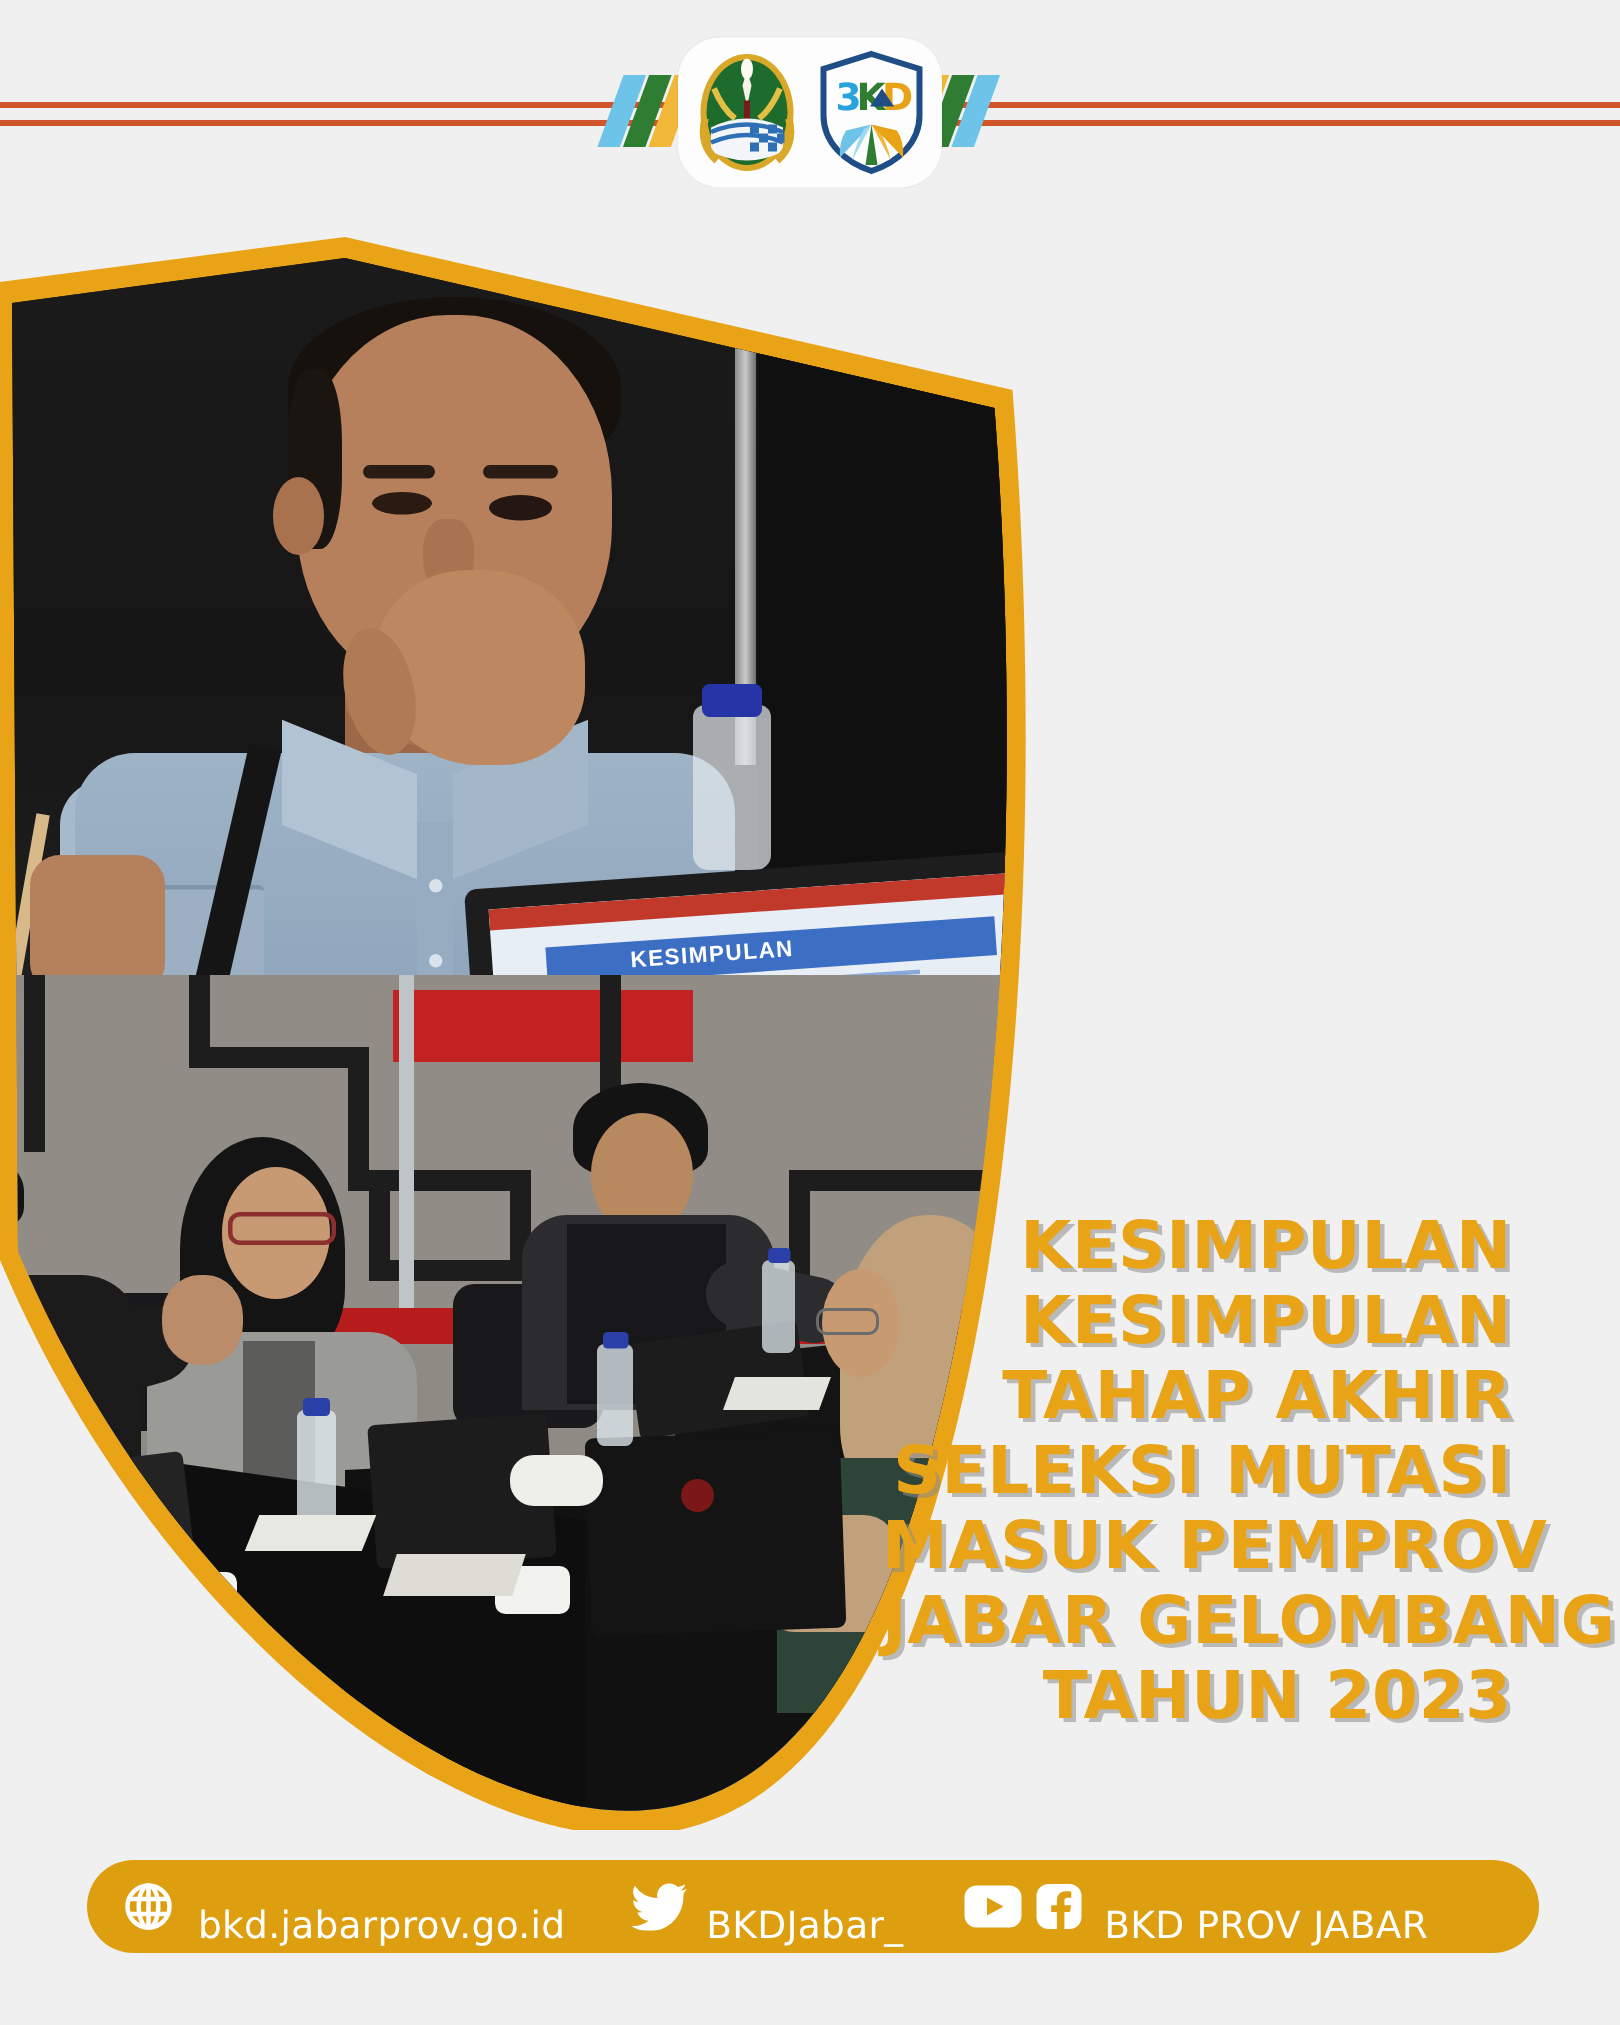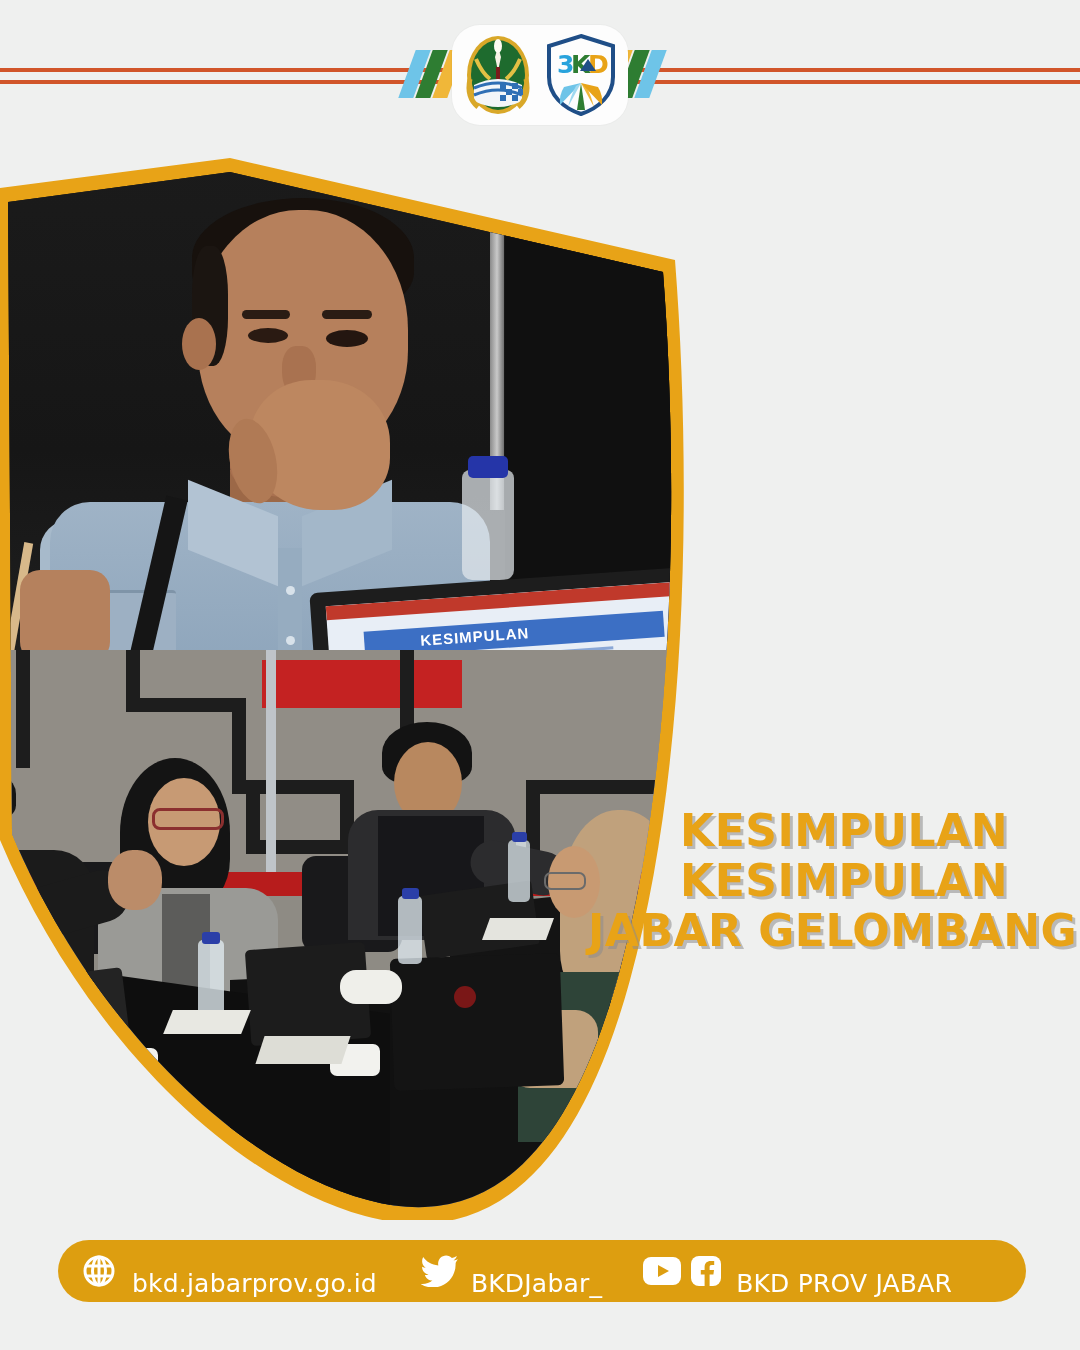--- a/index.html
+++ b/index.html
@@ -379,21 +379,25 @@
         <div class="pb-pap1"></div>
         <div class="pb-pap2"></div>
       </div>
 
     </div>
   </div>
 
   <div class="title">
     <span class="tl">KESIMPULAN</span>
     <span class="tl">KESIMPULAN</span>
+    <span class="tl">TAHAP AKHIR</span>
+    <span class="tl">SELEKSI MUTASI</span>
+    <span class="tl">MASUK PEMPROV</span>
     <span class="tl">JABAR GELOMBANG 2</span>
+    <span class="tl">TAHUN 2023</span>
   </div>
 
   <div class="footer">
 
     <div class="fitem f-web">
       <span class="ficon">
         <svg width="34" height="34" viewBox="0 0 34 34">
           <circle cx="17" cy="17" r="14" fill="none" stroke="#fff" stroke-width="3"></circle>
           <ellipse cx="17" cy="17" rx="6.5" ry="14" fill="none" stroke="#fff" stroke-width="3"></ellipse>
           <line x1="3" y1="12" x2="31" y2="12" stroke="#fff" stroke-width="3"></line>

